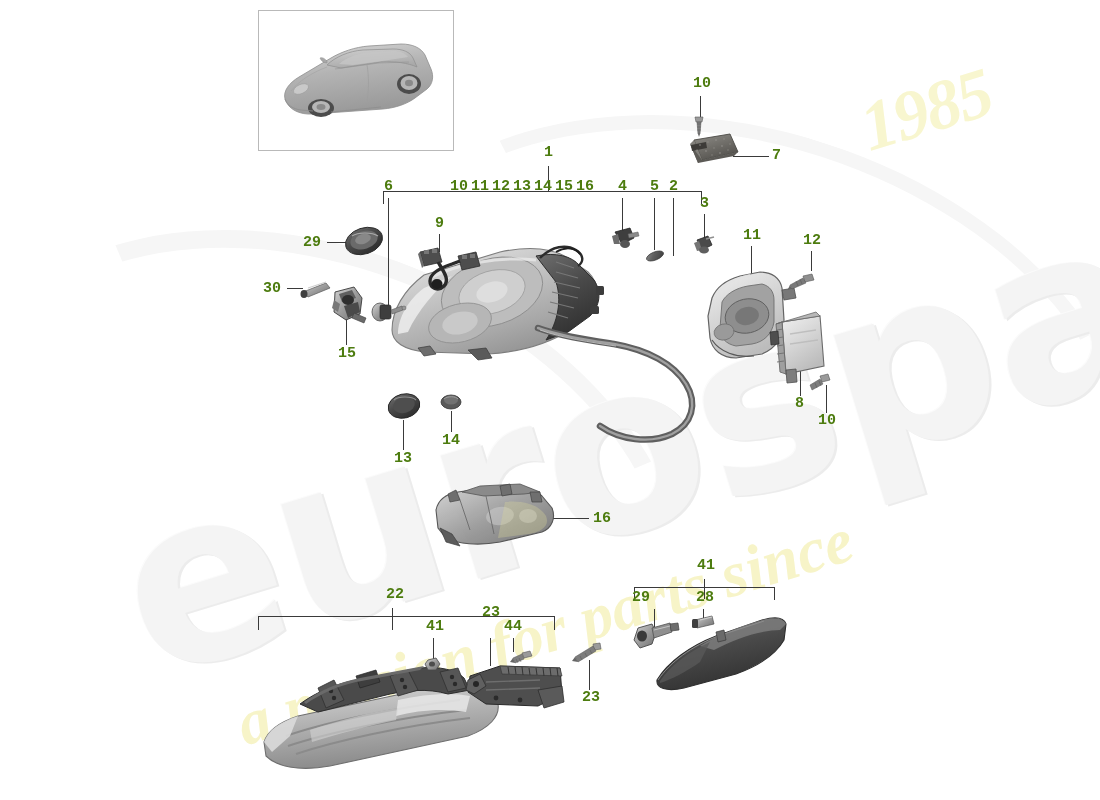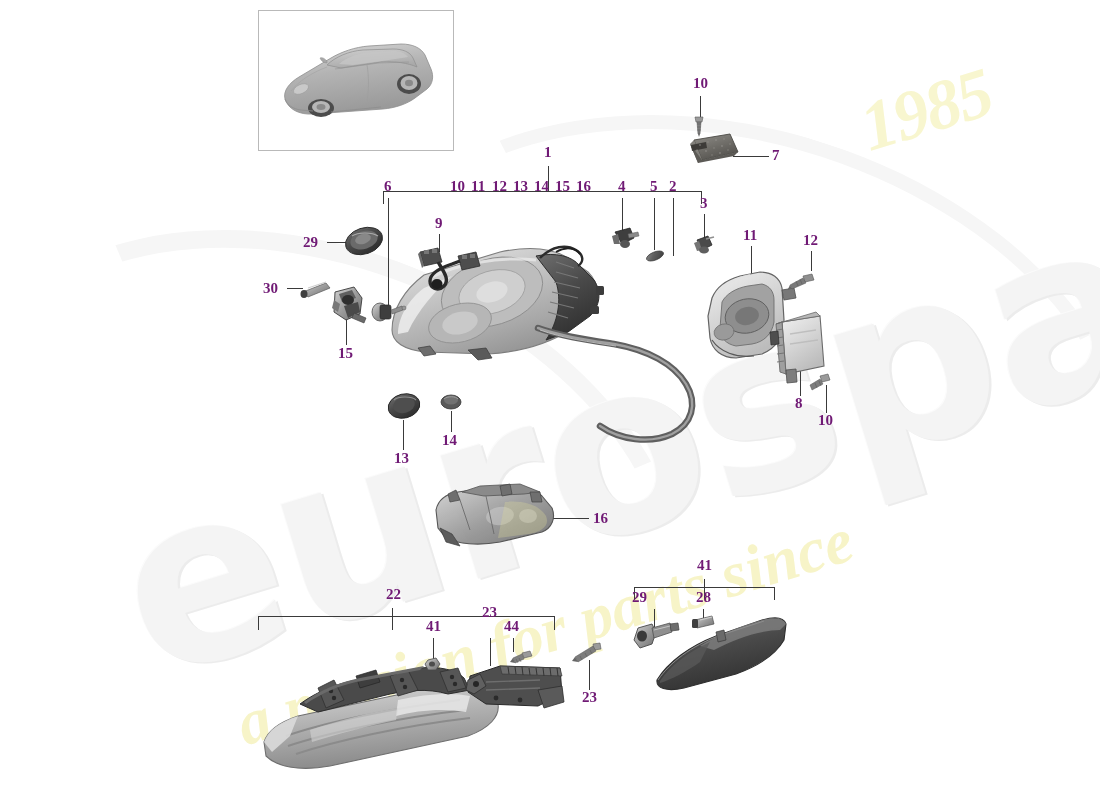--- a/index.html
+++ b/index.html
@@ -75,24 +75,24 @@
   }
   #thumb-car {
     position: absolute;
     left: 10px; top: 10px;
     width: 176px; height: 121px;
   }
 
   
   .num {
     position: absolute;
-    font-family: Liberation Serif, serif;
+    font-family: Liberation Mono, monospace;
     font-size: 15px;
     font-weight: 700;
-    color: #701a75;
+    color: #4d7c0f;
     line-height: 1;
     white-space: nowrap;
   }
 
   
   .lead {
     position: absolute;
     background: #3a3a3a;
   }
   .lead-v { width: 1px; }

